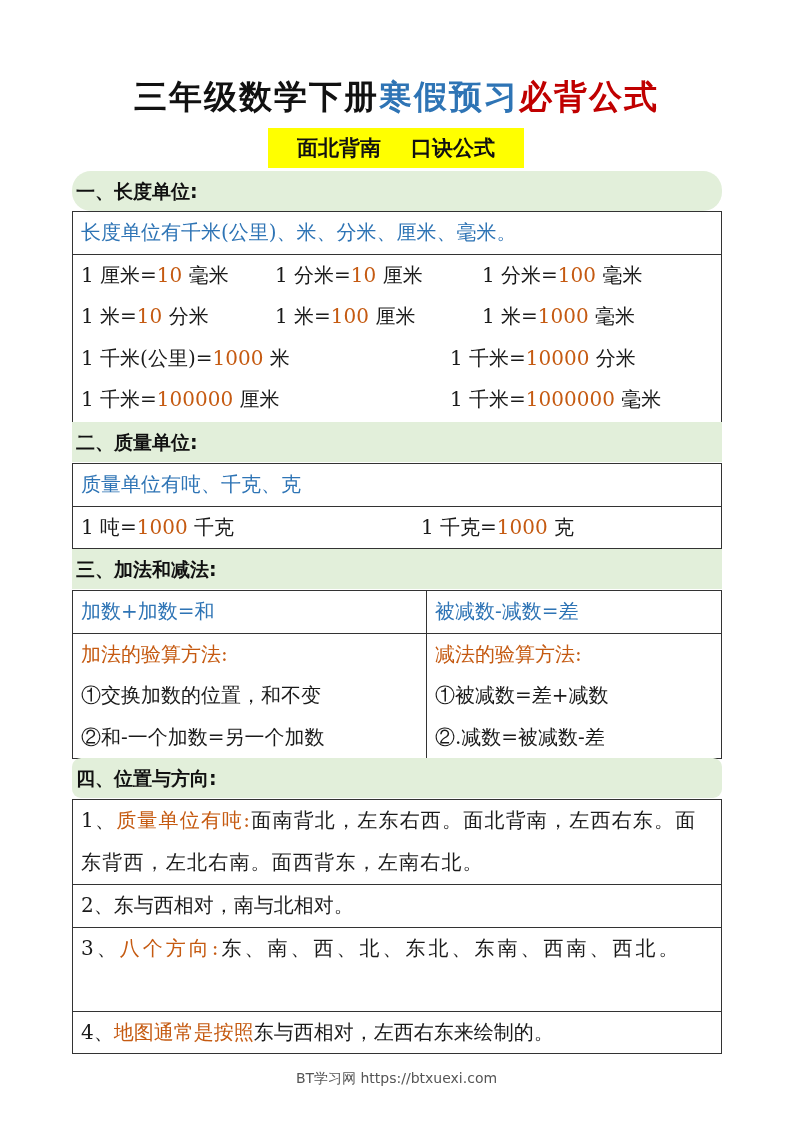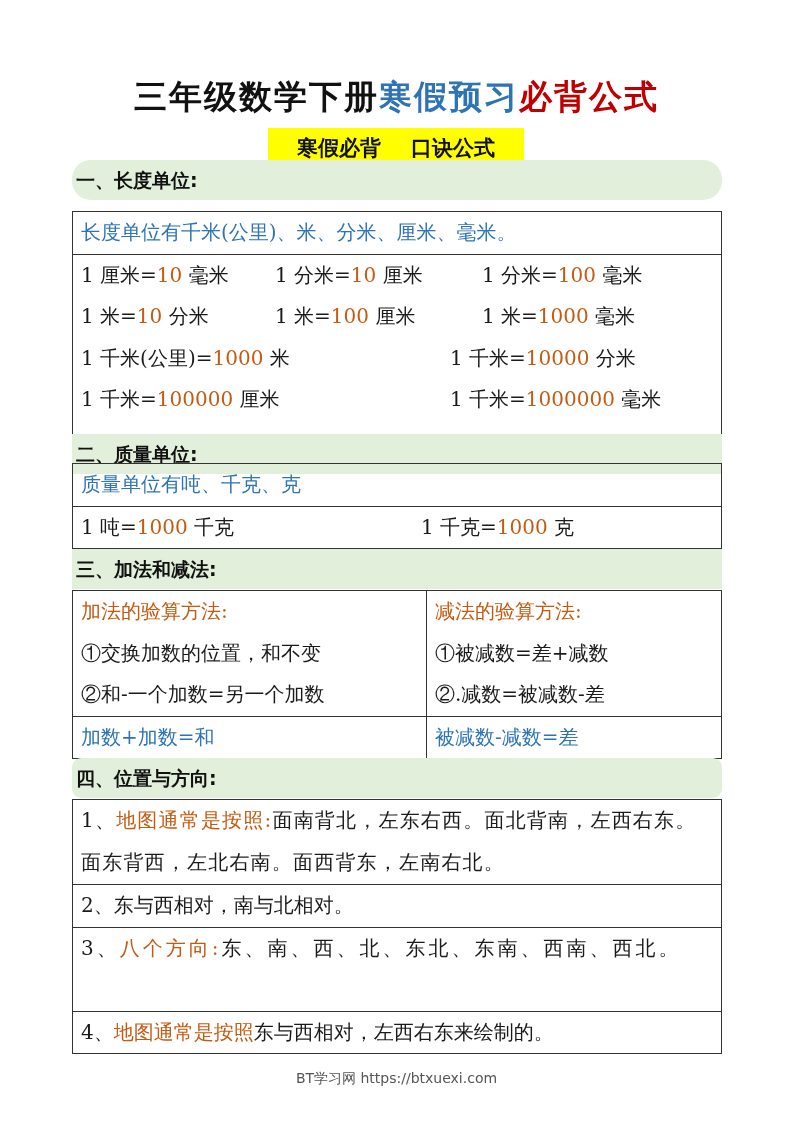--- a/index.html
+++ b/index.html
@@ -29,24 +29,24 @@
             font-size:14px; color:#555; font-family:"DejaVu Sans","Liberation Sans",sans-serif; }
 </style>
 </head>
 <body>
 
 <div class="title">
   <span class="t-black">三年级数学下册</span><span class="t-blue">寒假预习</span><span class="t-red">必背公式</span>
 </div>
 
 <div class="badge">
-  <span>寒假必背</span><span>口诀公式</span>
+  <span>面北背南</span><span>口诀公式</span>
 </div>
 
-<div class="sec" style="top:160px;border-radius:19px;">一、长度单位:</div>
+<div class="sec" style="top:171px;border-radius:19px;">一、长度单位:</div>
 <table style="top:211px;">
   <tbody>
       <tr style="height:42px;">
         <td class="blue l">长度单位有千米(公里)、米、分米、厘米、毫米。</td>
       </tr>
   <tr>
         <td style="padding-top:0;padding-bottom:16px;">
     <div class="row-line">
       <span class="cell" style="width:194px;"><span>1 厘米=</span><span class="orange">10</span><span> 毫米</span></span>
       <span class="cell" style="width:207px;"><span>1 分米=</span><span class="orange">10</span><span> 厘米</span></span>
@@ -63,21 +63,21 @@
     </div>
     <div class="row-line">
       <span class="cell" style="width:369px;"><span>1 千米=</span><span class="orange">100000</span><span> 厘米</span></span>
       <span class="cell"><span>1 千米=</span><span class="orange">1000000</span><span> 毫米</span></span>
     </div>
   </td>
       </tr>
 </tbody>
   </table>
 
-<div class="sec" style="top:422px;margin-top:12px;">二、质量单位:</div>
+<div class="sec" style="top:422px;">二、质量单位:</div>
 <table style="top:463px;">
   <tbody>
       <tr style="height:42px;">
         <td class="blue l">质量单位有吨、千克、克</td>
       </tr>
   <tr>
         <td>
     <div class="row-line">
       <span class="cell" style="width:340px;"><span>1 吨=</span><span class="orange">1000</span><span> 千克</span></span>
       <span class="cell"><span>1 千克=</span><span class="orange">1000</span><span> 克</span></span>
@@ -87,44 +87,44 @@
 </tbody>
   </table>
 
 <div class="sec" style="top:549px;">三、加法和减法:</div>
 <table style="top:590px;">
   <colgroup>
       <col style="width:354px;">
       <col>
     </colgroup>
   <tbody>
-      <tr>
+      <tr style="height:42px;">
+    <td class="blue l">加数+加数=和</td>
+    <td class="blue l">被减数-减数=差</td>
+  </tr>
+  <tr>
     <td>
       <div class="row-line orange">加法的验算方法:</div>
       <div class="row-line">①交换加数的位置，和不变</div>
       <div class="row-line">②和-一个加数=另一个加数</div>
     </td>
     <td>
       <div class="row-line orange">减法的验算方法:</div>
       <div class="row-line">①被减数=差+减数</div>
       <div class="row-line">②.减数=被减数-差</div>
     </td>
   </tr>
-  <tr style="height:42px;">
-    <td class="blue l">加数+加数=和</td>
-    <td class="blue l">被减数-减数=差</td>
-  </tr>
 </tbody>
   </table>
 
 <div class="sec" style="top:758px;border-radius:9px;">四、位置与方向:</div>
 <table style="top:799px;">
   <tbody>
       <tr style="height:85px;">
-        <td style="line-height:41.5px; letter-spacing:1.2px;"><span>1、</span><span class="orange">地图通常是按照:</span><span>面南背北，左东右西。面北背南，左西右东。面东背西，左北右南。面西背东，左南右北。</span></td>
+        <td style="line-height:41.5px; letter-spacing:1.2px;"><span>1、</span><span class="orange">质量单位有吨:</span><span>面南背北，左东右西。面北背南，左西右东。面东背西，左北右南。面西背东，左南右北。</span></td>
       </tr>
   <tr style="height:42px;">
         <td class="l"><span>2、</span><span>东与西相对，南与北相对。</span></td>
       </tr>
   <tr style="height:84px;">
         <td style="line-height:41.5px; letter-spacing:3px;"><span>3、</span><span class="orange">八个方向:</span><span>东、南、西、北、东北、东南、西南、西北。</span></td>
       </tr>
   <tr style="height:42px;">
         <td class="l"><span>4、</span><span class="orange">地图通常是按照</span><span>东与西相对，左西右东来绘制的。</span></td>
       </tr>

